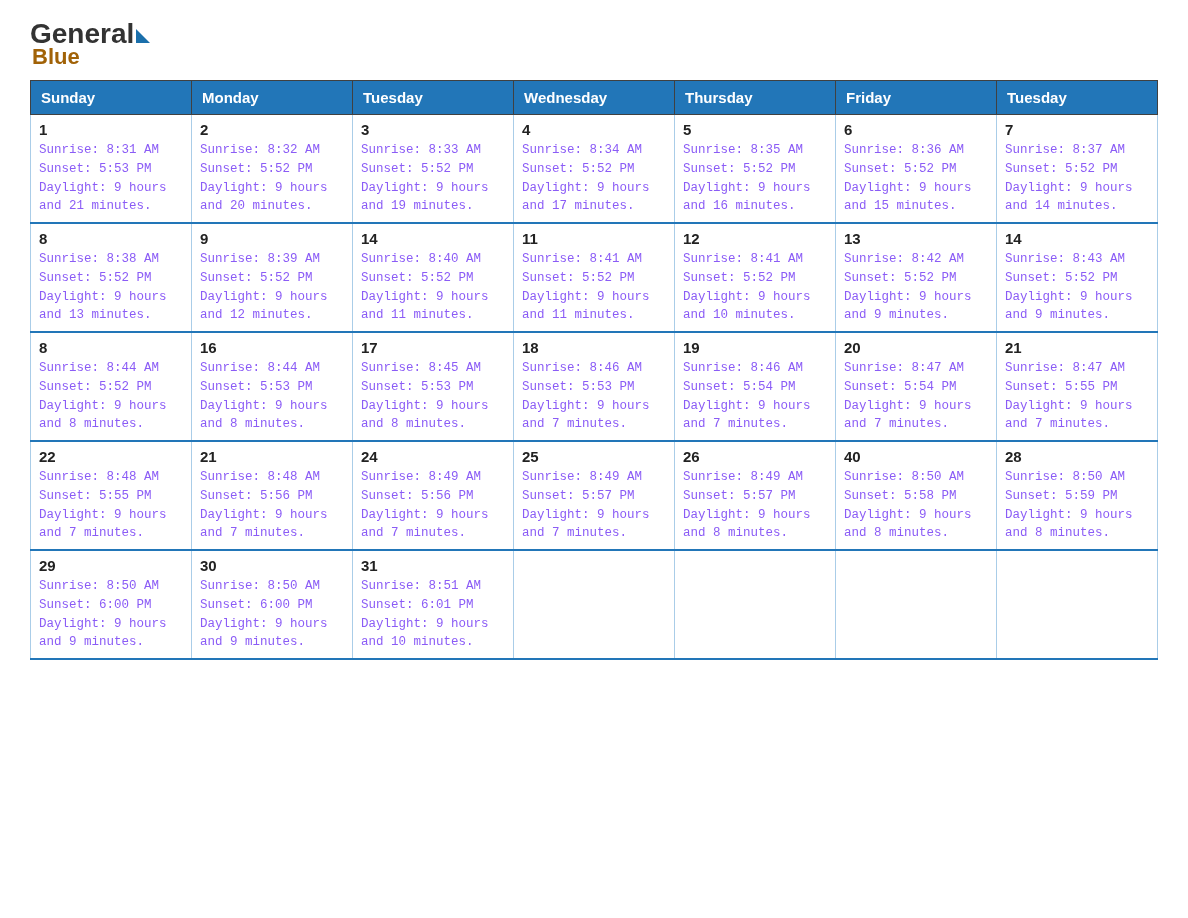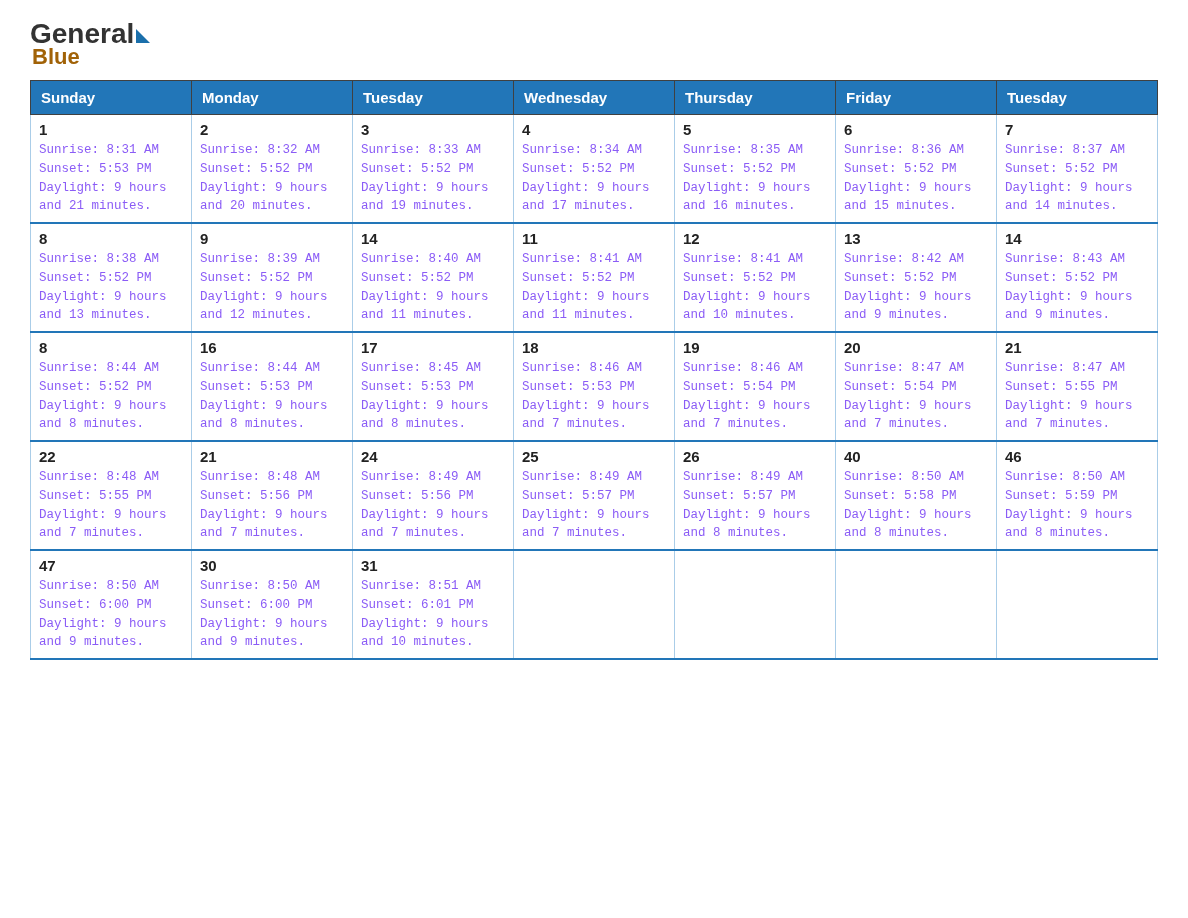--- a/index.html
+++ b/index.html
@@ -367,32 +367,32 @@
         <td>
           <div class="day-number">40</div>
           <div class="day-info">
             Sunrise: 8:50 AM<br>
             Sunset: 5:58 PM<br>
             Daylight: 9 hours<br>
             and 8 minutes.
           </div>
         </td>
         <td>
-          <div class="day-number">46</div>
+          <div class="day-number">28</div>
           <div class="day-info">
             Sunrise: 8:50 AM<br>
             Sunset: 5:59 PM<br>
             Daylight: 9 hours<br>
             and 8 minutes.
           </div>
         </td>
       </tr>
       <tr>
         <td>
-          <div class="day-number">47</div>
+          <div class="day-number">29</div>
           <div class="day-info">
             Sunrise: 8:50 AM<br>
             Sunset: 6:00 PM<br>
             Daylight: 9 hours<br>
             and 9 minutes.
           </div>
         </td>
         <td>
           <div class="day-number">30</div>
           <div class="day-info">

